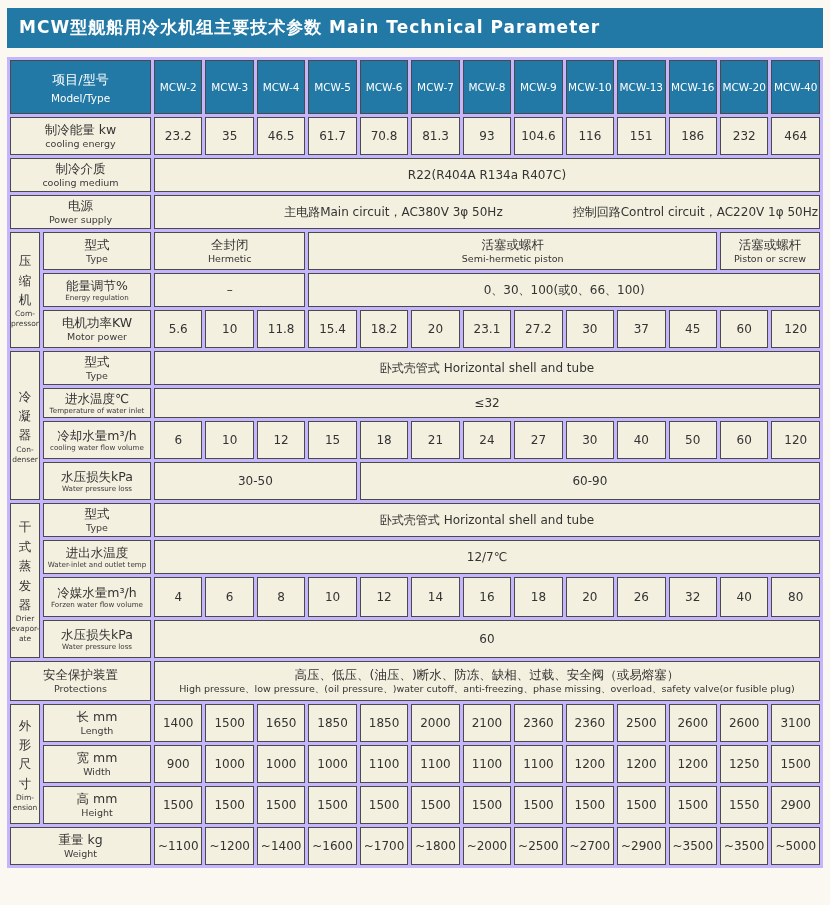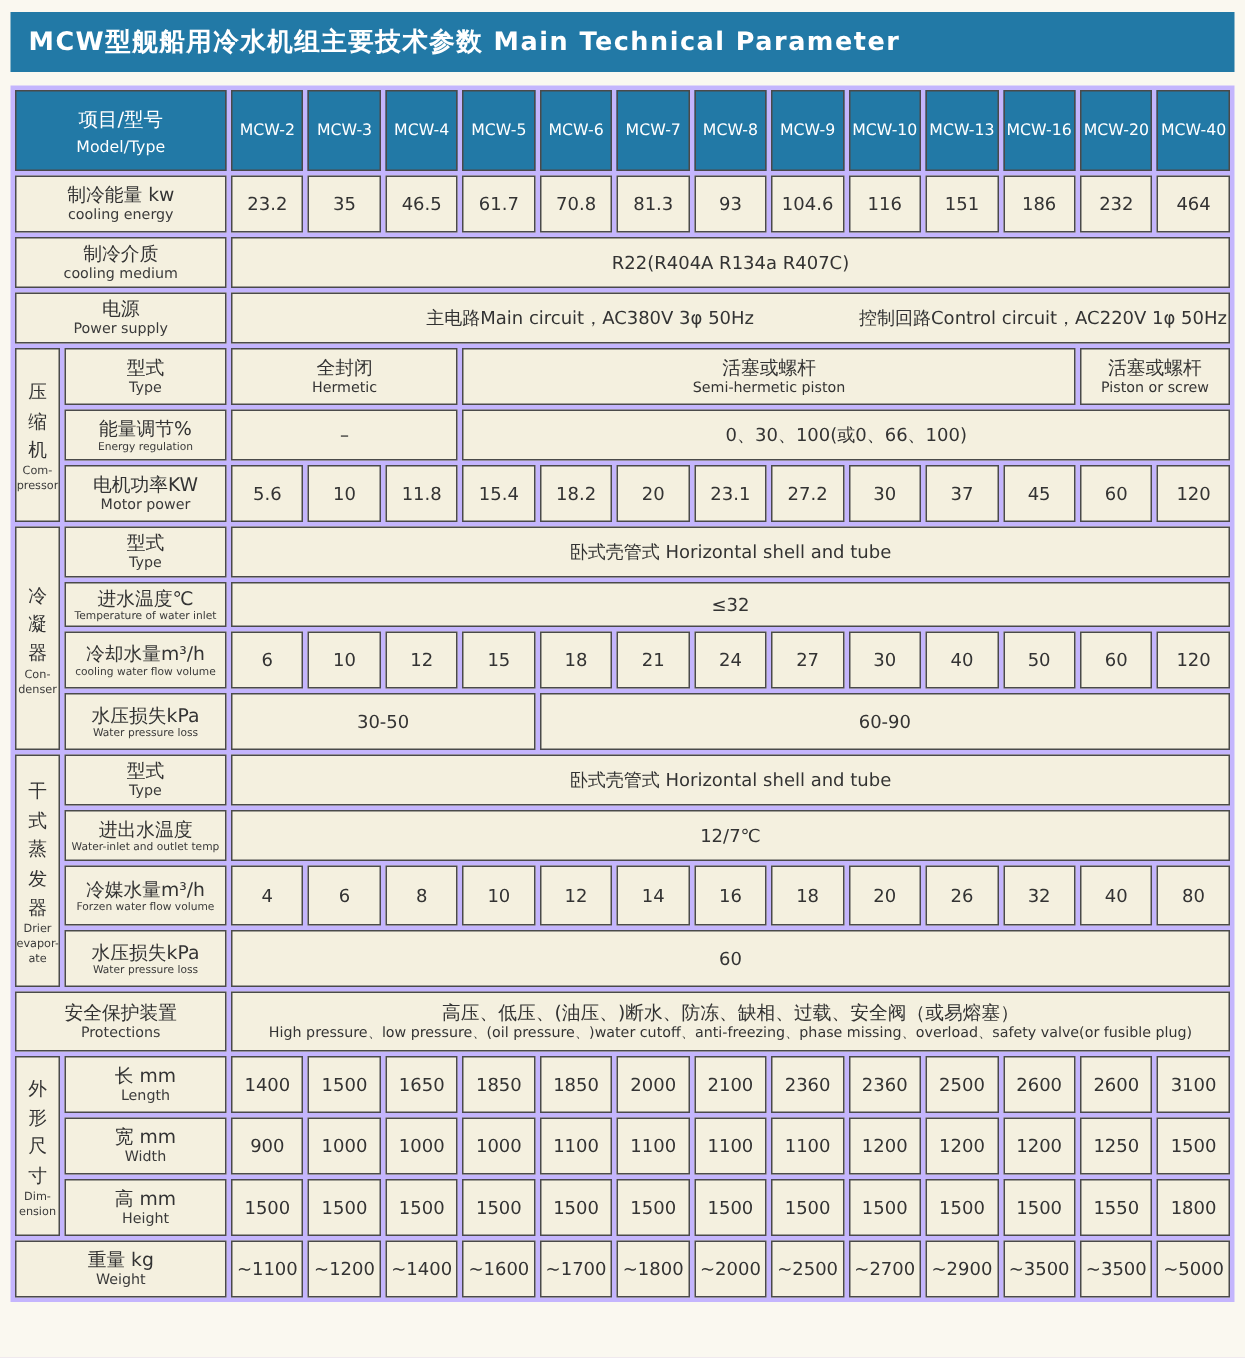--- a/index.html
+++ b/index.html
@@ -338,21 +338,21 @@
           <td class="val">1500</td>
           <td class="val">1500</td>
           <td class="val">1500</td>
           <td class="val">1500</td>
           <td class="val">1500</td>
           <td class="val">1500</td>
           <td class="val">1500</td>
           <td class="val">1500</td>
           <td class="val">1500</td>
           <td class="val">1550</td>
-          <td class="val">1800</td>
+          <td class="val">2900</td>
         </tr>
         <tr style="height: 38px;">
           <td class="rowlabel" colspan="2">
             <div class="zh">重量 kg</div>
             <div class="en">Weight</div>
           </td>
           <td class="val">~1100</td>
           <td class="val">~1200</td>
           <td class="val">~1400</td>
           <td class="val">~1600</td>

